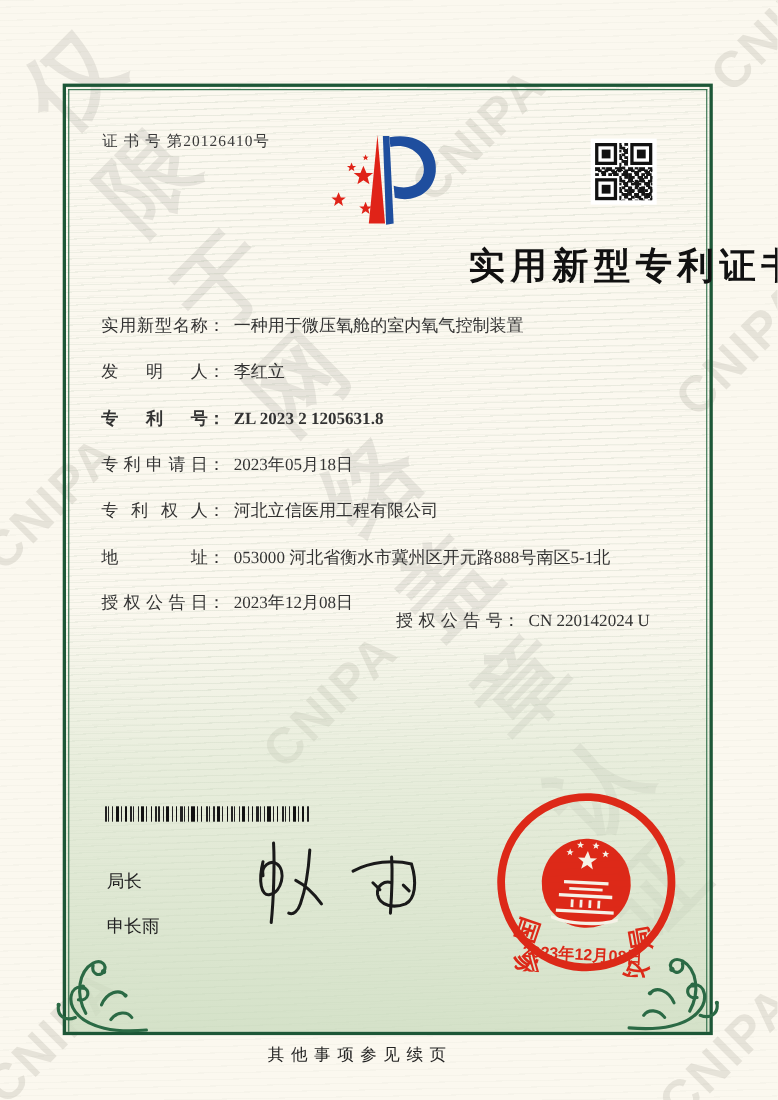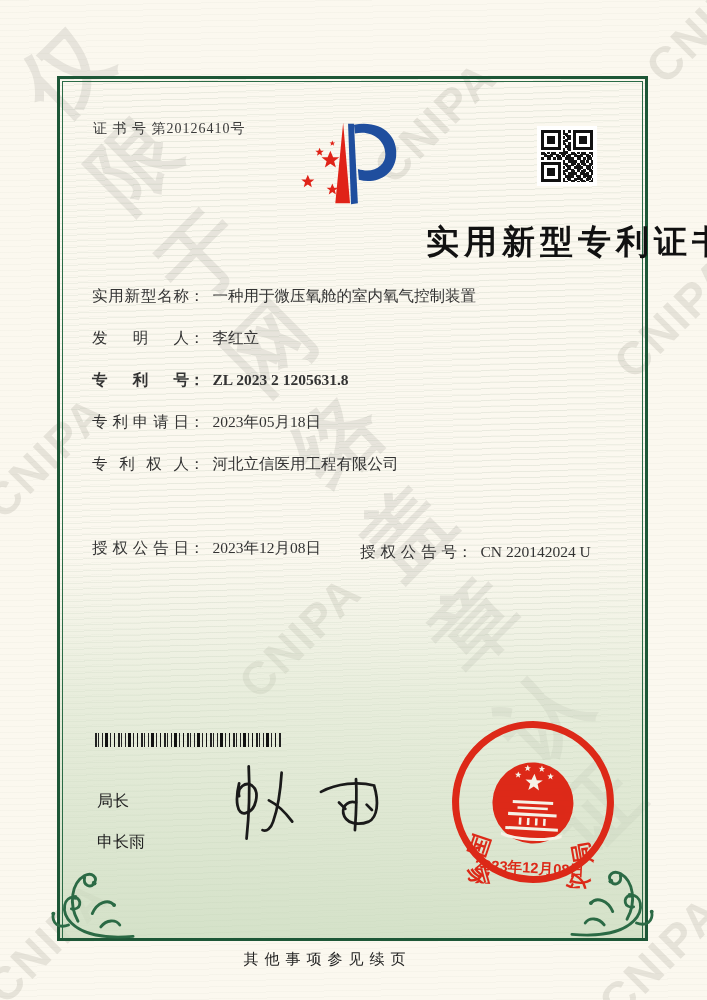--- a/index.html
+++ b/index.html
@@ -34,21 +34,21 @@
   .qr-finder::after{content:"";position:absolute;inset:3px;background:#111;}
   .qr-finder.tl{left:4px;top:4px;} .qr-finder.tr{right:4px;top:4px;} .qr-finder.bl{left:4px;bottom:4px;}
   .title{position:absolute;left:58px;top:220px;width:672px;z-index:3;text-align:right;
          font-size:33px;font-weight:bold;color:#111;letter-spacing:5px;}
   
   .row{position:absolute;left:92px;z-index:3;font-size:15.5px;color:#333;white-space:nowrap;}
   .r1{top:286px;} .r2{top:328px;} .r3{top:370px;font-weight:bold;} .r4{top:412px;}
   .r5{top:454px;} .r6{top:497px;} .r7{top:538px;width:530px;}
   .flabel{display:inline-block;width:97px;text-align:justify;text-align-last:justify;}
   .colon{margin-right:8px;}
-  .grant{position:absolute;left:268px;top:4px;}
+  .grant{position:absolute;left:268px;top:16px;}
   
   .paras{position:absolute;left:95px;top:578px;width:522px;z-index:3;}
   .paras p{margin:0 0 9px 0;text-indent:2em;font-style:italic;font-size:14px;
            line-height:26px;color:#2e2e2e;text-align:justify;}
   
   .barcode{position:absolute;left:95px;top:733px;width:186px;height:14px;z-index:3;
            background:repeating-linear-gradient(90deg,#222 0 2px,transparent 2px 3px,#222 3px 4px,
              transparent 4px 7px,#222 7px 8px,transparent 8px 10px,#111 10px 13px,transparent 13px 15px,
              #222 15px 16px,transparent 16px 19px,#111 19px 20px,transparent 20px 23px);}
   .signer-title{position:absolute;left:97px;top:791px;z-index:4;font-size:16px;color:#222;
@@ -153,20 +153,23 @@
     <span class="flabel">发明人</span><span class="colon">：</span><span class="fvalue">李红立</span>
   </div>
   <div class="row r3">
     <span class="flabel">专利号</span><span class="colon">：</span><span class="fvalue">ZL 2023 2 1205631.8</span>
   </div>
   <div class="row r4">
     <span class="flabel">专利申请日</span><span class="colon">：</span><span class="fvalue">2023年05月18日</span>
   </div>
   <div class="row r5">
     <span class="flabel">专利权人</span><span class="colon">：</span><span class="fvalue">河北立信医用工程有限公司</span>
+  </div>
+  <div class="row r6">
+    <span class="flabel">地址</span><span class="colon">：</span><span class="fvalue">053000 河北省衡水市冀州区开元路888号南区5-1北</span>
   </div>
   <div class="row r7">
     <span class="flabel">授权公告日</span><span class="colon">：</span><span class="fvalue">2023年12月08日</span>
     <span class="grant">
       <span class="flabel">授权公告号</span><span class="colon">：</span><span class="fvalue">CN 220142024 U</span>
     </span>
   </div>
 
 
   <div class="barcode"></div>

